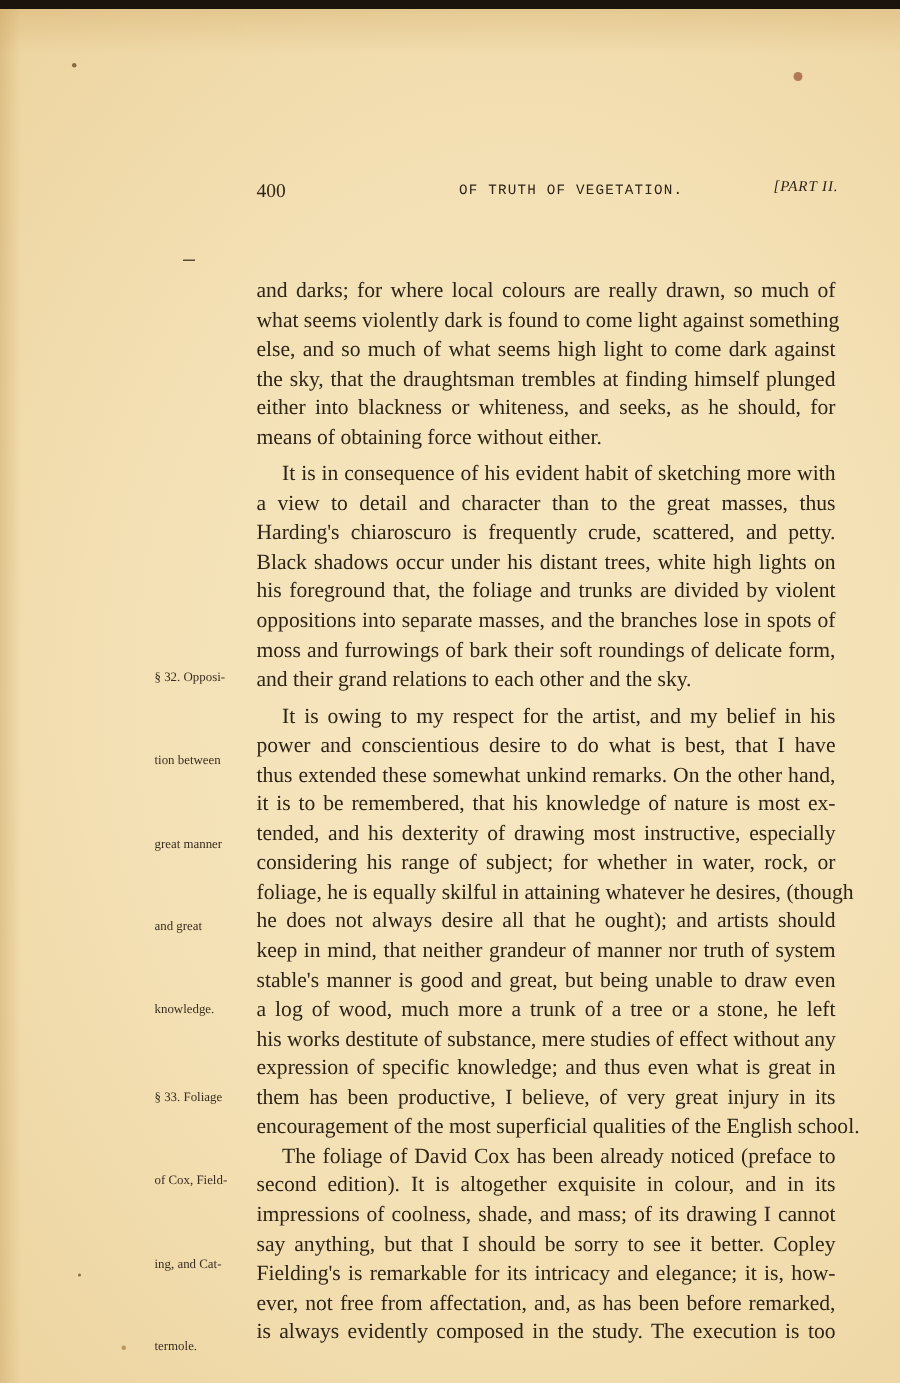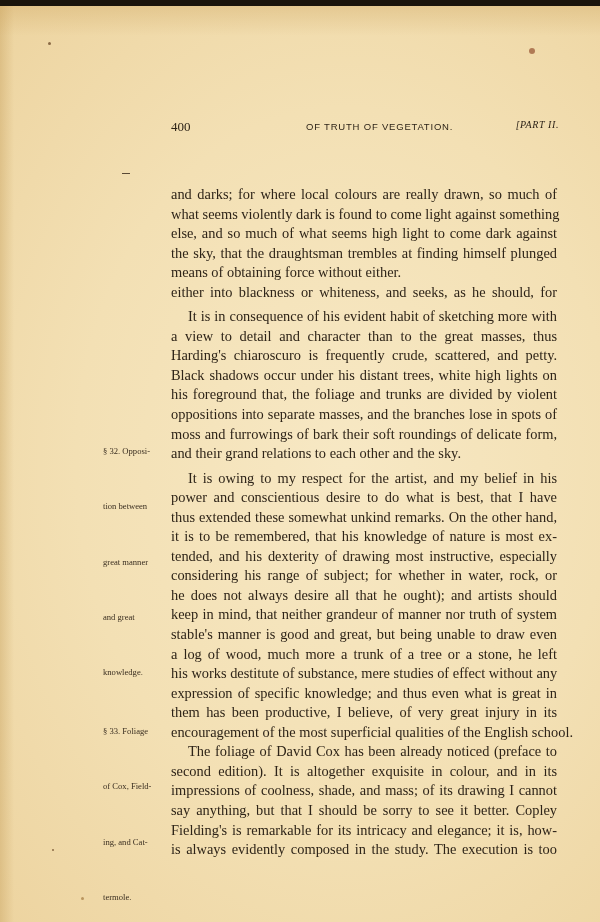--- a/index.html
+++ b/index.html
@@ -57,21 +57,21 @@
       top: 1px;
       font-size: 13px;
       font-family: "Liberation Serif", serif;
     }
     .head-title {
       position: absolute;
       left: 135px;
       top: 3px;
       font-size: 9.5px;
       letter-spacing: 0.8px;
-      font-family: Liberation Sans, sans-serif;
+      font-family: Liberation Mono, monospace;
     }
     .head-part {
       position: absolute;
       right: 0;
       top: 1px;
       font-size: 10px;
       letter-spacing: 0.6px;
       font-family: "Liberation Serif", serif;
       font-style: italic;
     }
@@ -157,22 +157,22 @@
     <span class="sn-line">termole.</span>
   </div>
 
   <div class="body-text">
 
     <div>
       <span class="line">and darks; for where local colours are really drawn, so much of</span>
       <span class="line">what seems violently dark is found to come light against something</span>
       <span class="line">else, and so much of what seems high light to come dark against</span>
       <span class="line">the sky, that the draughtsman trembles at finding himself plunged</span>
+      <span class="line">either into blackness or whiteness, and seeks, as he should, for</span>
       <span class="line last">means of obtaining force without either.</span>
-      <span class="line">either into blackness or whiteness, and seeks, as he should, for</span>
     </div>
     <div class="para-gap"></div>
 
     <div>
       <span class="line indent">It is in consequence of his evident habit of sketching more with</span>
       <span class="line">a view to detail and character than to the great masses, thus</span>
       <span class="line">Harding's chiaroscuro is frequently crude, scattered, and petty.</span>
       <span class="line">Black shadows occur under his distant trees, white high lights on</span>
       <span class="line">his foreground that, the foliage and trunks are divided by violent</span>
       <span class="line">oppositions into separate masses, and the branches lose in spots of</span>
@@ -181,32 +181,34 @@
     </div>
     <div class="para-gap"></div>
 
     <div>
       <span class="line indent">It is owing to my respect for the artist, and my belief in his</span>
       <span class="line">power and conscientious desire to do what is best, that I have</span>
       <span class="line">thus extended these somewhat unkind remarks. On the other hand,</span>
       <span class="line">it is to be remembered, that his knowledge of nature is most ex-</span>
       <span class="line">tended, and his dexterity of drawing most instructive, especially</span>
       <span class="line">considering his range of subject; for whether in water, rock, or</span>
+      <span class="line">foliage, he is equally skilful in attaining whatever he desires, (though</span>
       <span class="line">he does not always desire all that he ought); and artists should</span>
       <span class="line">keep in mind, that neither grandeur of manner nor truth of system</span>
       <span class="line">stable's manner is good and great, but being unable to draw even</span>
       <span class="line">a log of wood, much more a trunk of a tree or a stone, he left</span>
       <span class="line">his works destitute of substance, mere studies of effect without any</span>
       <span class="line">expression of specific knowledge; and thus even what is great in</span>
       <span class="line">them has been productive, I believe, of very great injury in its</span>
       <span class="line">encouragement of the most superficial qualities of the English school.</span>
     </div>
 
     <div>
       <span class="line indent">The foliage of David Cox has been already noticed (preface to</span>
       <span class="line">second edition). It is altogether exquisite in colour, and in its</span>
       <span class="line">impressions of coolness, shade, and mass; of its drawing I cannot</span>
       <span class="line">say anything, but that I should be sorry to see it better. Copley</span>
       <span class="line">Fielding's is remarkable for its intricacy and elegance; it is, how-</span>
+      <span class="line">ever, not free from affectation, and, as has been before remarked,</span>
       <span class="line">is always evidently composed in the study. The execution is too</span>
     </div>
   </div>
 </div>
 
 </body></html>

